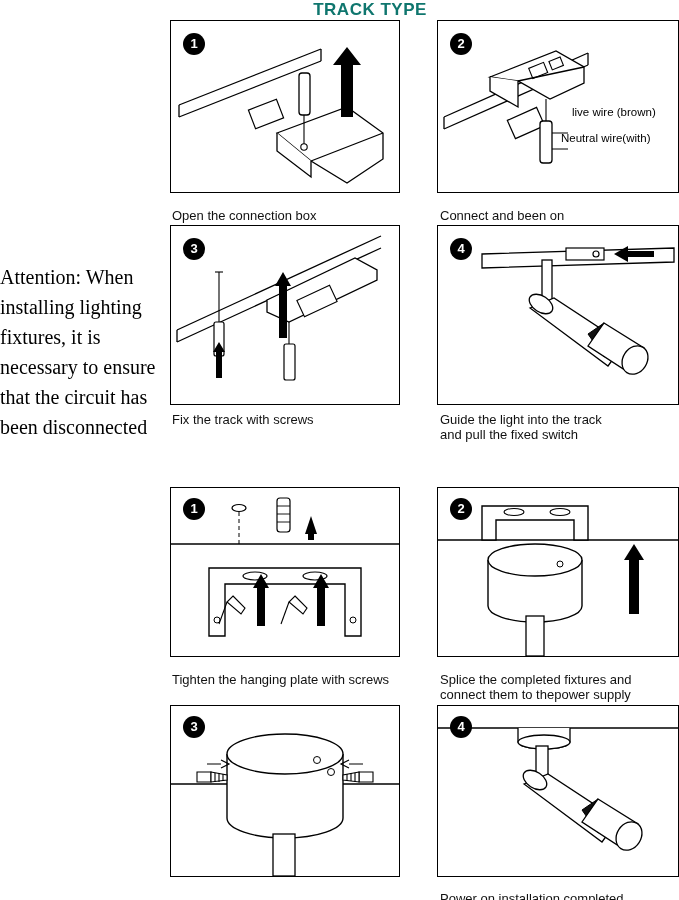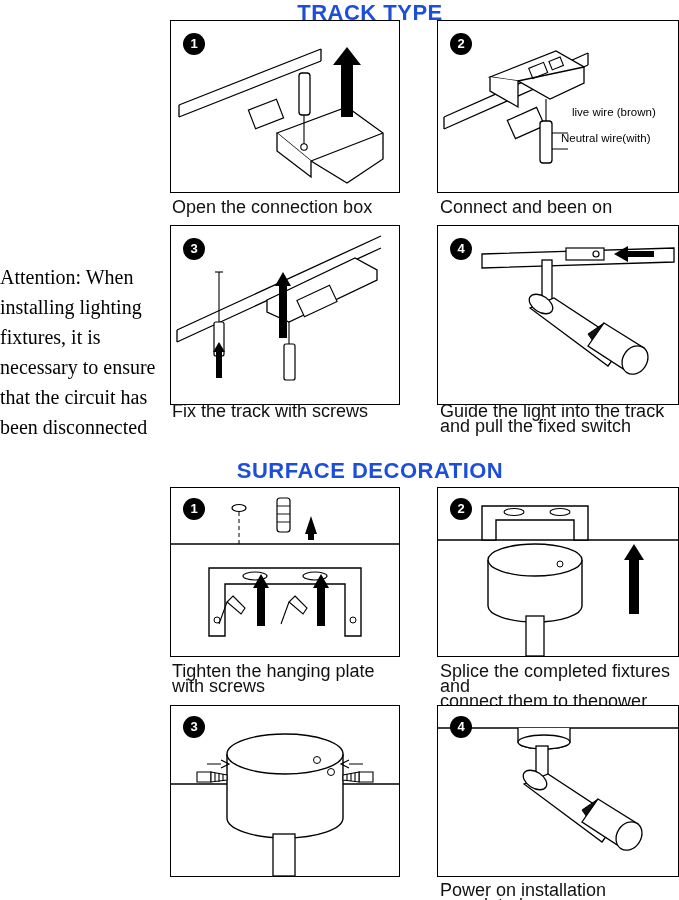--- a/index.html
+++ b/index.html
@@ -31,43 +31,44 @@
     font-size: 20px;
     line-height: 30px;
     color: #000;
   }
 
   
   .section-title {
     position: absolute;
     font-family: "Liberation Sans", sans-serif;
     font-weight: bold;
-    font-size: 22px;
+    font-size: 17px;
     letter-spacing: 0.5px;
-    color: #1d4ed8;
+    color: #0f766e;
     text-align: center;
     width: 460px;
   }
   #title-track { left: 140px; top: 0px; }
   #title-surface { left: 140px; top: 458px; }
 
   
   .panel {
     position: absolute;
     border: 1px solid #000;
     box-sizing: border-box;
     background: #fff;
     overflow: hidden;
   }
   .caption {
     position: absolute;
     font-family: "Liberation Sans", sans-serif;
-    font-size: 18px;
+    font-size: 13px;
     line-height: 15px;
     color: #111;
+    margin-top: 8px;
   }
 
   .badge {
     position: absolute;
     width: 22px;
     height: 22px;
     border-radius: 50%;
     background: #000;
     color: #fff;
     font-family: "Liberation Sans", sans-serif;
@@ -222,21 +223,20 @@
       <g stroke="#000" fill="#fff" stroke-width="1.3">
         <path d="M166 97 L206 122 L190 146 L150 120 Z"></path>
         <ellipse cx="197" cy="134" rx="12" ry="15" transform="rotate(33 197 134)"></ellipse>
       </g>
     </svg>
     <div class="badge" style="left:12px; top:12px;">4</div>
   </div>
   <div class="caption" style="left:440px; top:404px; width:238px; white-space:pre-line;">Guide the light into the track
 and pull the fixed switch</div>
 
-  <div class="section-title" id="title-surface">SURFACE DECORATION</div>
 
   <div class="panel" style="left:170px; top:487px; width:230px; height:170px;">
     <svg width="228" height="168" viewBox="0 0 228 168">
 
       <line x1="0" y1="56" x2="228" y2="56" stroke="#000" stroke-width="1.3"></line>
 
       <ellipse cx="68" cy="20" rx="7" ry="3.5" fill="#fff" stroke="#000" stroke-width="1.2"></ellipse>
       <line x1="68" y1="24" x2="68" y2="56" stroke="#000" stroke-width="1" stroke-dasharray="4 3"></line>
 
       <rect x="106" y="10" width="13" height="34" rx="3" fill="#fff" stroke="#000" stroke-width="1.2"></rect>

